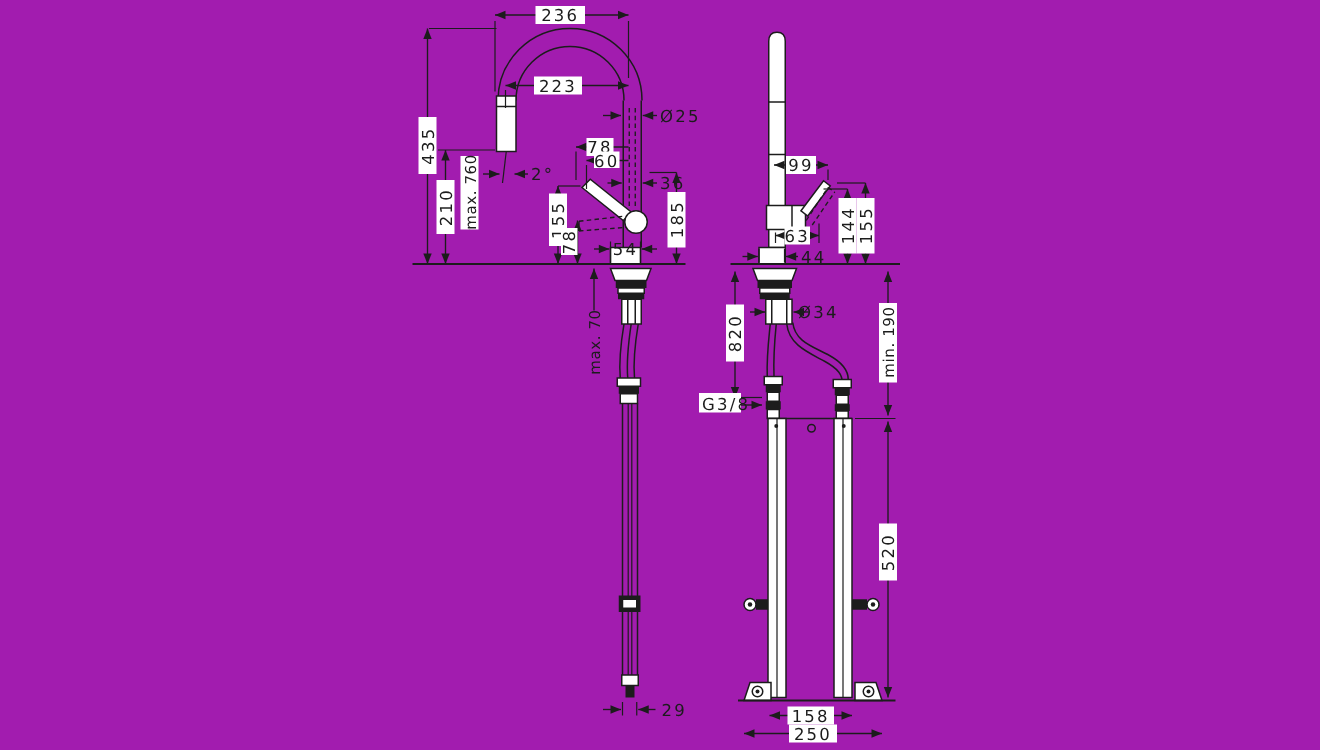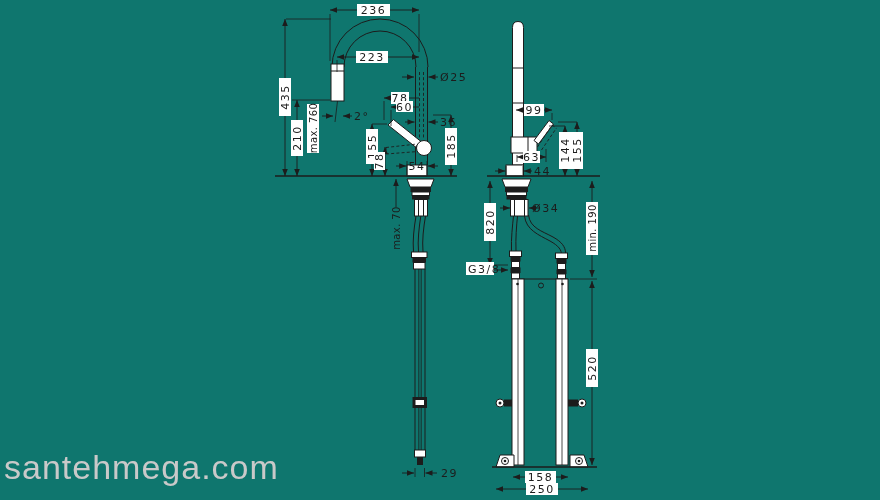--- a/index.html
+++ b/index.html
@@ -1,16 +1,16 @@
 <!DOCTYPE html>
 <html><head>
 <meta charset="utf-8">
 <style>
   html,body{margin:0;padding:0;background:#fff;}
-  #stage{position:relative;width:880px;height:500px;background:#0f766e;overflow:hidden;
+  #stage{position:relative;width:880px;height:500px;background:#a21caf;overflow:hidden;
          font-family:"DejaVu Sans","Liberation Sans",sans-serif;}
   svg text{font-family:"DejaVu Sans","Liberation Sans",sans-serif;font-size:11px;fill:#1c1c1c;letter-spacing:1.5px;}
   svg text.sm{font-size:10px;letter-spacing:0.4px;}
   .s{stroke:#1c1c1c;stroke-width:1;fill:none;}
   .sf{stroke:#1c1c1c;stroke-width:1;fill:#ffffff;}
   .df{fill:#1c1c1c;stroke:none;}
   .wf{fill:#ffffff;stroke:none;}
   .dim{stroke:#1c1c1c;stroke-width:0.9;fill:none;}
   .thin{stroke:#1c1c1c;stroke-width:0.8;fill:none;}
   .thick{stroke:#1c1c1c;stroke-width:1.3;fill:none;}
@@ -283,14 +283,13 @@
       <rect class="tbg" x="525" y="471" width="31" height="12"></rect>
       <text x="540.5" y="481" text-anchor="middle">158</text>
 
       <line class="dim" x1="496" y1="489" x2="588" y2="489" marker-start="url(#ar)" marker-end="url(#ar)"></line>
       <rect class="tbg" x="526" y="483" width="32" height="12"></rect>
       <text x="542" y="493" text-anchor="middle">250</text>
     </g>
   </g>
 </svg>
 
-<div id="watermark">santehmega.com</div>
 </div>
 
 </body></html>

